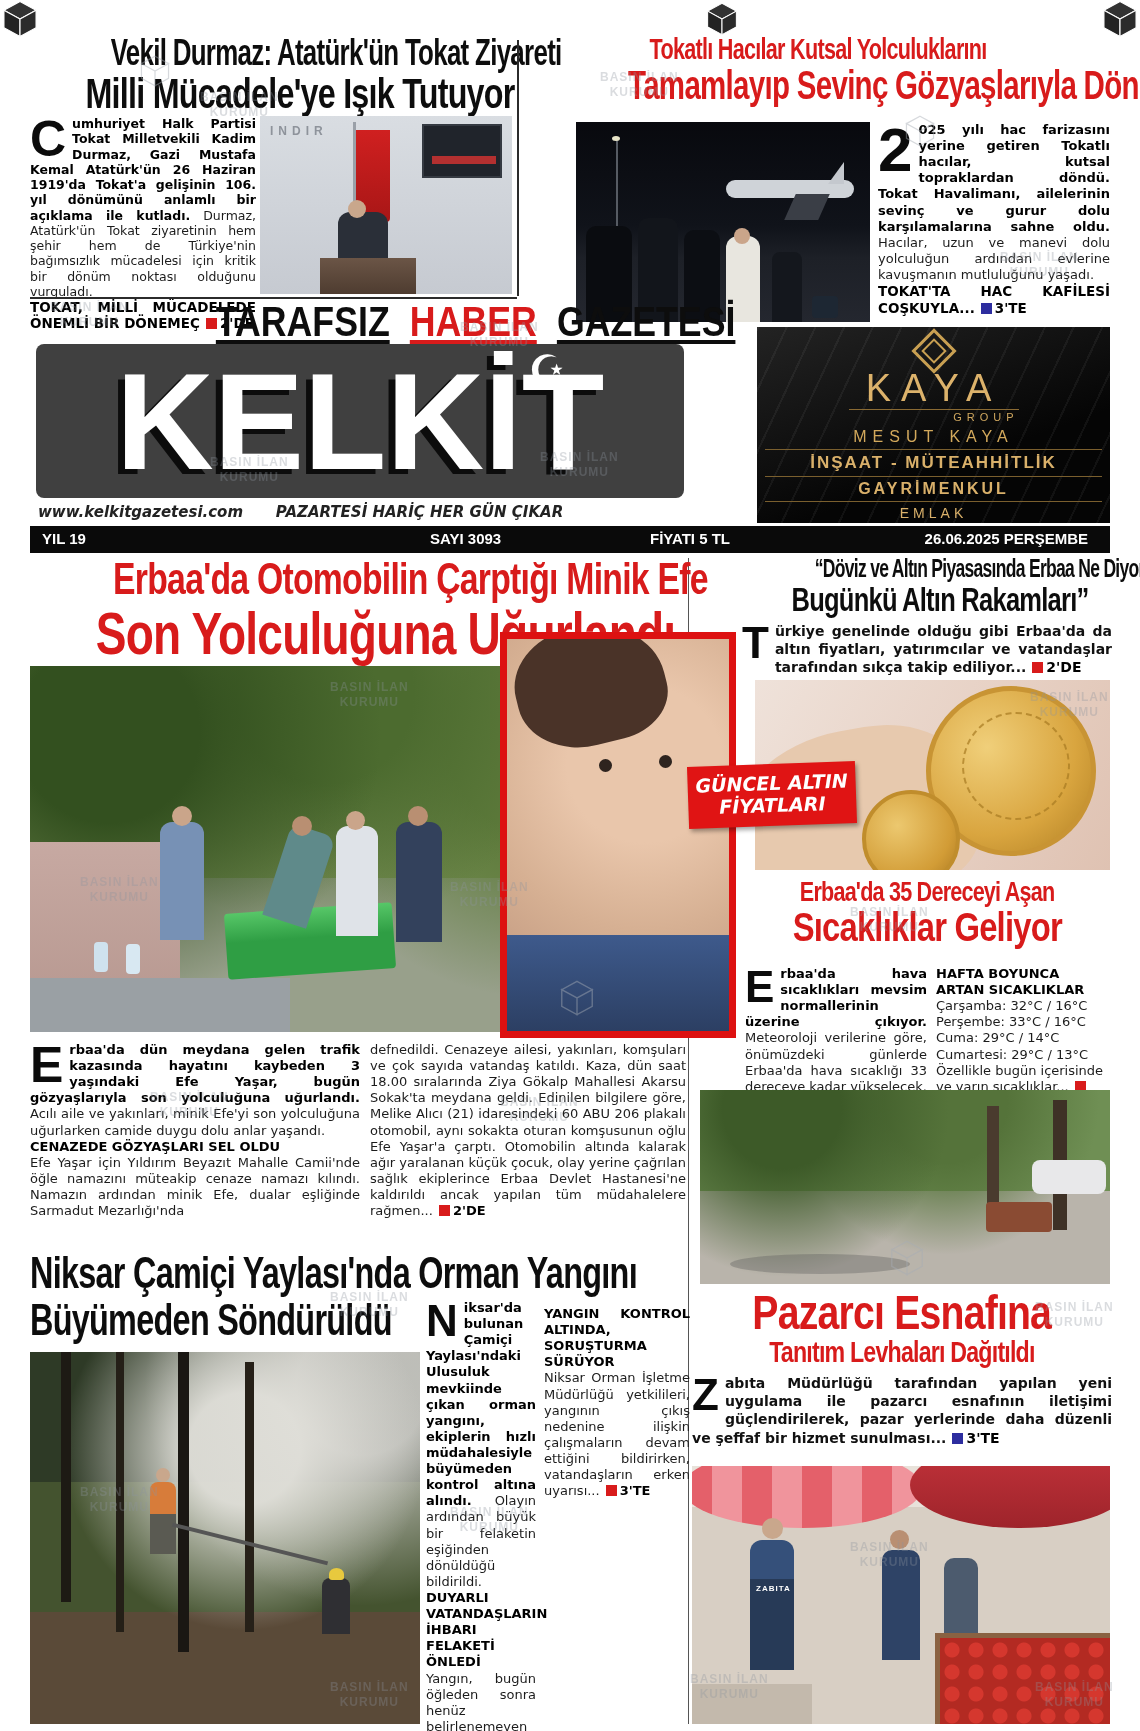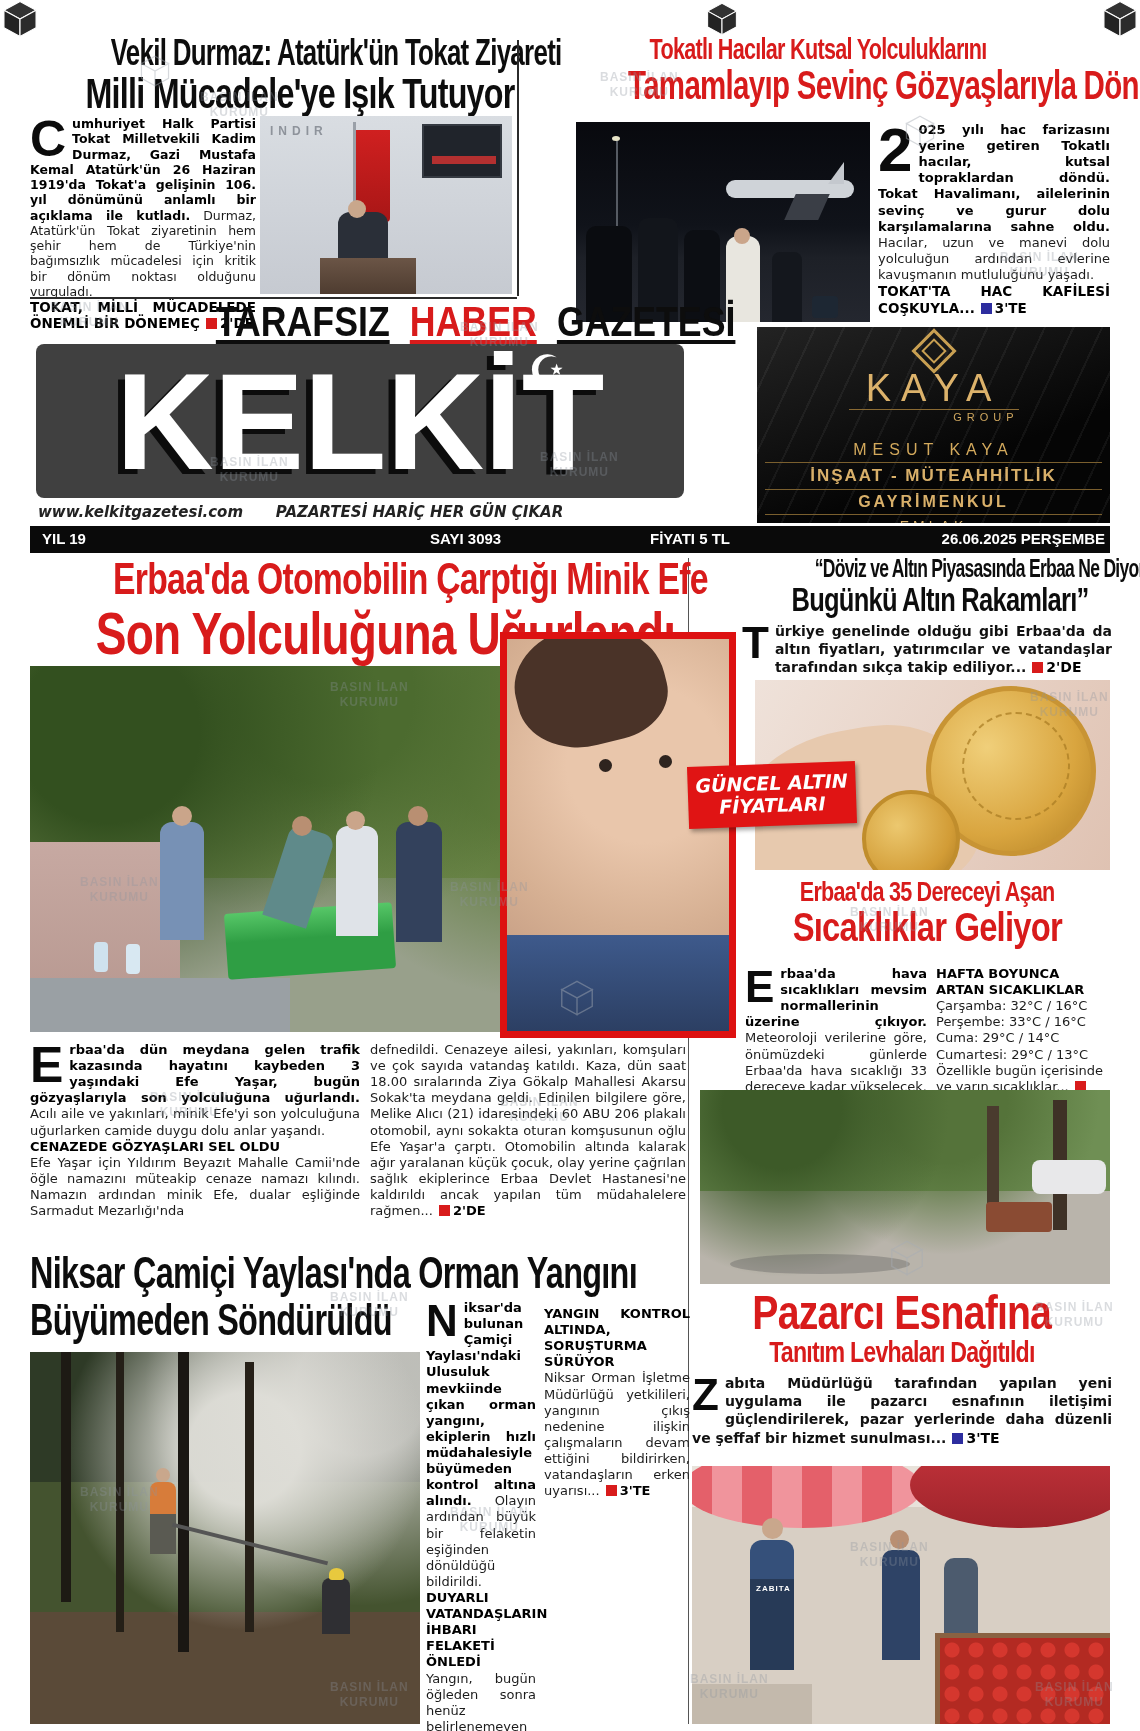--- a/index.html
+++ b/index.html
@@ -46,21 +46,21 @@
   
   .kaya{background:
       repeating-linear-gradient(115deg,rgba(255,255,255,.05) 0 2px,transparent 2px 26px),
       linear-gradient(160deg,#232323,#050505 65%);
       color:#d9b06a;text-align:center;font-family:"Liberation Sans",sans-serif;overflow:hidden;}
   .kd-outer{position:relative;width:26px;height:26px;border:3px solid #c9a052;transform:rotate(45deg);margin:8px auto 2px;}
   .kd-inner{position:absolute;inset:4px;border:2px solid #c9a052;}
   .kaya-brand{font-size:38px;letter-spacing:10px;line-height:1.05;color:#dcb26b;}
   .kaya-group{width:170px;margin:0 auto;border-top:1px solid #8a6a33;text-align:right;
               font-size:11px;letter-spacing:5px;padding-top:1px;color:#cfa75f;}
-  .kaya-owner{font-size:16px;letter-spacing:6px;margin-top:18px;color:#d3a95c;}
+  .kaya-owner{font-size:16px;letter-spacing:6px;margin-top:5px;color:#d3a95c;}
   .kaya-rule{height:1px;background:#7a5f2e;margin:3px 8px;}
   .kaya-l1{font-size:17px;font-weight:700;letter-spacing:2px;}
   .kaya-l2{font-size:16px;font-weight:700;letter-spacing:3px;}
   .kaya-l3{font-size:14px;letter-spacing:4px;}
   
   .badge{background:#e01414;color:#fff;font-style:italic;font-weight:700;font-size:19px;line-height:1.15;
          display:flex;flex-direction:column;align-items:center;justify-content:center;
          transform:rotate(-2deg);box-shadow:2px 3px 4px rgba(0,0,0,.35);}
   
   .photo{position:absolute;overflow:hidden;background:#888;}
@@ -141,21 +141,21 @@
 
   <div class="abs info-strip" style="left:38px;top:503px;width:648px;height:20px;">
     <span style="position:absolute;left:0;">www.kelkitgazetesi.com</span>
     <span style="position:absolute;left:50%;transform:translateX(-30%);">PAZARTESİ HARİÇ HER GÜN ÇIKAR</span>
   </div>
 
   <div class="abs black-bar" style="left:30px;top:526px;width:1080px;height:27px;">
     <span style="left:12px;">YIL 19</span>
     <span style="left:400px;">SAYI 3093</span>
     <span style="left:620px;">FİYATI 5 TL</span>
-    <span style="right:5px;text-align:right;">26.06.2025 PERŞEMBE</span>
+    <span style="right:22px;text-align:right;">26.06.2025 PERŞEMBE</span>
   </div>
 
   <div class="abs kaya" style="left:757px;top:327px;width:353px;height:196px;">
     <div class="kd-outer">
         <div class="kd-inner"></div>
       </div>
     <div class="kaya-brand">KAYA</div>
     <div class="kaya-group">GROUP</div>
     <div class="kaya-owner">MESUT KAYA</div>
     <div class="kaya-rule"></div>

